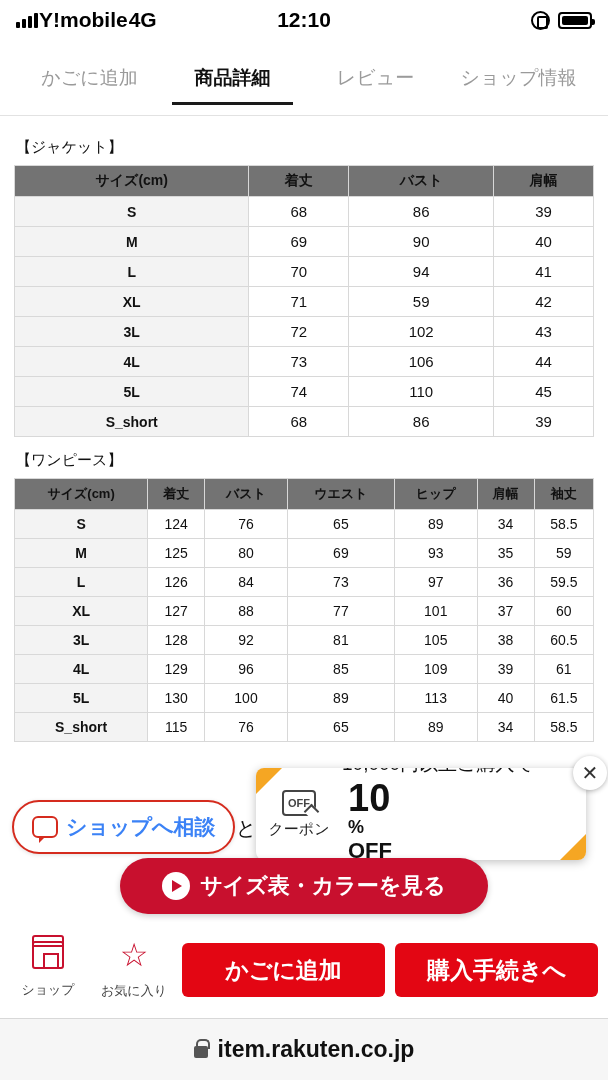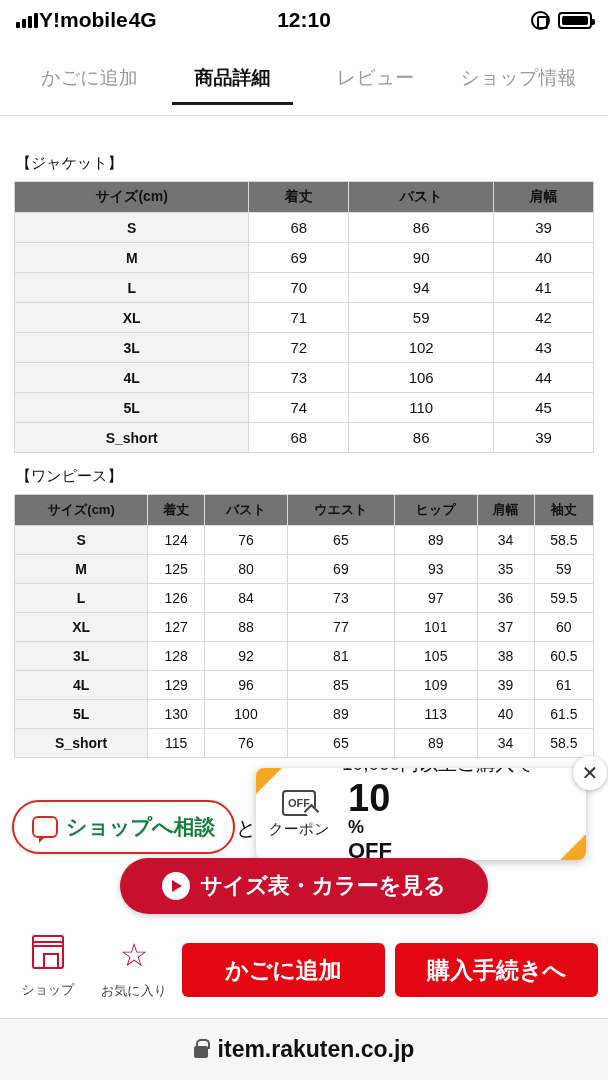--- a/index.html
+++ b/index.html
@@ -57,21 +57,21 @@
     position: relative; text-align: center; flex: 1;
   }
   .tab.active { color: #111; font-weight: bold; }
   .tab.active::after {
     content: ""; position: absolute; left: 8%; right: 8%; bottom: 0;
     height: 3px; background: #1a1a1a;
   }
 
   
   .content { padding: 16px 14px 0 14px; }
-  .section-title { font-size: 15px; color: #111; margin: 22px 0 8px 2px; }
+  .section-title { font-size: 15px; color: #111; margin: 6px 0 8px 2px; }
 
   table { border-collapse: collapse; width: 100%; background: #fff; }
   table td, table th {
     border: 1px solid #d8d8d8; text-align: center;
     font-size: 15px; color: #111; font-weight: normal;
     padding: 6px 2px;
   }
   table thead th { background: #737373; font-weight: bold; font-size: 14px; }
   table tbody td.rowhead { background: #f3f3f3; font-weight: bold; font-size: 14px; }
   .t-jacket td, .t-jacket th { height: 27px; }
@@ -129,21 +129,21 @@
     display: flex; align-items: center; justify-content: center;
     font-size: 20px; color: #333; z-index: 5;
   }
 
   
   .consult {
     position: absolute; left: 12px; top: 800px;
     height: 54px; padding: 0 18px; border: 2px solid #d52b1e;
     border-radius: 27px; background: #fff;
     display: flex; align-items: center; gap: 8px;
-    color: #15803d; font-size: 21px; font-weight: bold;
+    color: #3b82f6; font-size: 21px; font-weight: bold;
     box-shadow: 0 1px 4px rgba(0,0,0,0.12);
   }
   .chat-icon {
     width: 26px; height: 22px; border: 2px solid #d52b1e; border-radius: 6px;
     position: relative; display: inline-block;
   }
   .chat-icon::after {
     content: ""; position: absolute; left: 5px; bottom: -7px;
     border-top: 7px solid #d52b1e; border-right: 7px solid transparent;
   }

